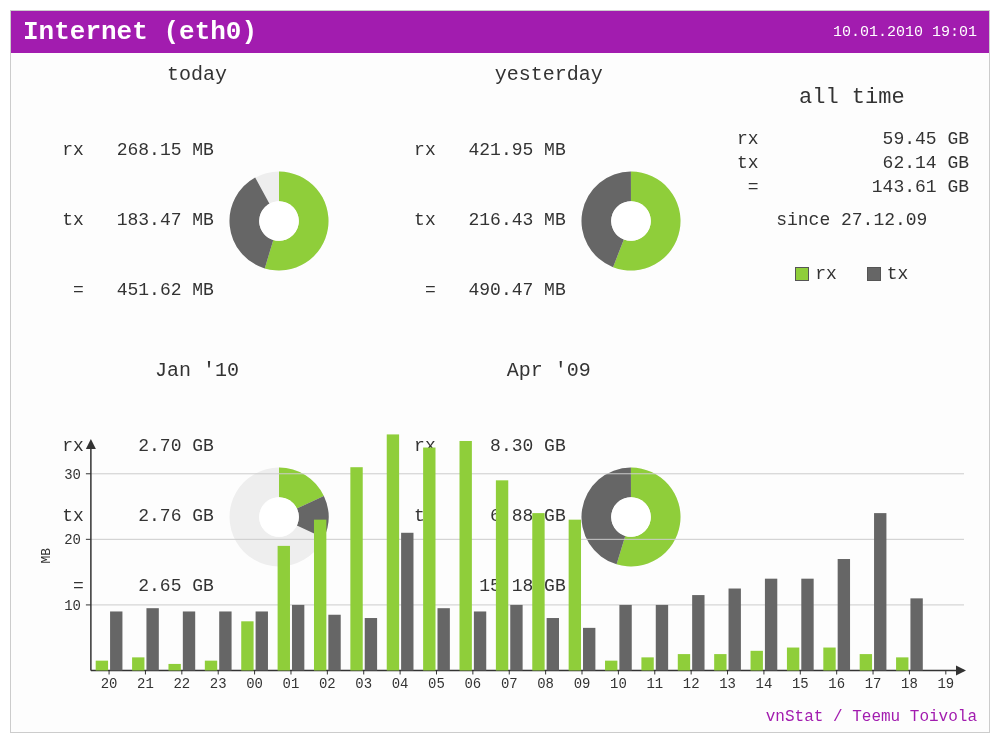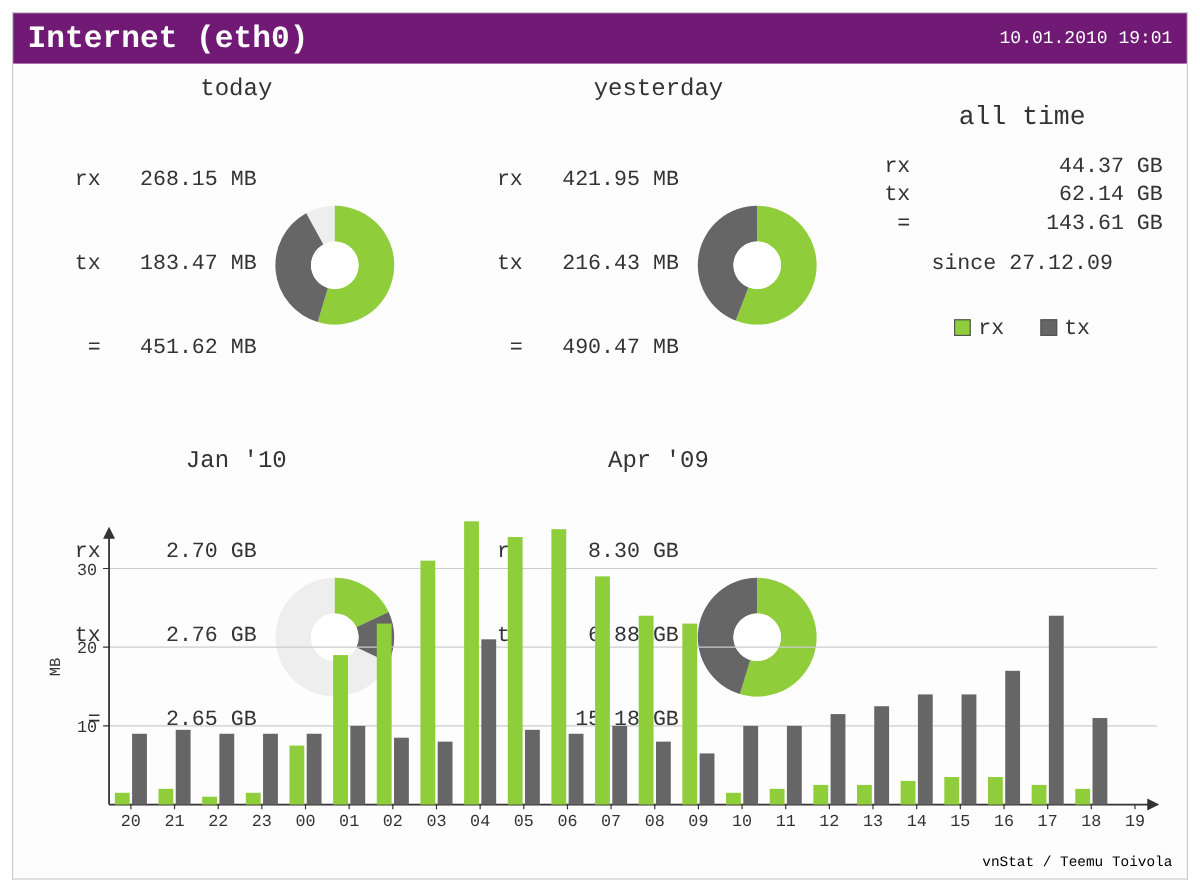--- a/index.html
+++ b/index.html
@@ -11,21 +11,21 @@
     color: #333;
   }
   .frame {
     width: 980px;
     height: 723px;
     border: 1px solid #ccc;
     background: #fdfdfd;
     position: relative;
   }
   .header {
-    background: #701a75;
+    background: #a21caf;
     color: #fff;
     padding: 6px 12px;
     display: flex;
     justify-content: space-between;
     align-items: center;
   }
   .header-title {
     font-size: 26px;
     font-weight: bold;
   }
@@ -33,21 +33,21 @@
     font-size: 15px;
   }
   .summary {
     display: flex;
     padding: 10px 20px 0 20px;
   }
   .col-left {
     width: 700px;
     display: grid;
     grid-template-columns: 1fr 1fr;
-    gap: 24px 20px;
+    gap: 10px 20px;
   }
   .panel {
     display: flex;
     flex-direction: column;
     align-items: center;
   }
   .panel-title {
     font-size: 20px;
     margin-bottom: 6px;
     font-family: "Courier New", monospace;
@@ -103,22 +103,22 @@
     position: absolute;
     left: 25px;
     right: 15px;
     top: 420px;
     bottom: 30px;
   }
   .footer {
     position: absolute;
     right: 12px;
     bottom: 6px;
-    color: #000000;
-    font-size: 12px;
+    color: #a21caf;
+    font-size: 16px;
   }
 </style>
 </head>
 <body>
 
 <div class="frame">
 
   <div class="header">
     <span class="header-title">Internet (eth0)</span>
     <span class="header-time">10.01.2010 19:01</span>
@@ -194,21 +194,21 @@
             </svg>
         </div>
       </div>
 
     </div>
 
     <div class="col-right">
       <div class="alltime-title">all time</div>
       <div class="stats-row">
           <span class="stats-label">rx</span>
-          <span class="stats-value">44.37 GB</span>
+          <span class="stats-value">59.45 GB</span>
         </div>
       <div class="stats-row">
           <span class="stats-label">tx</span>
           <span class="stats-value">62.14 GB</span>
         </div>
       <div class="stats-row">
           <span class="stats-label"> =</span>
           <span class="stats-value">143.61 GB</span>
         </div>
       <div class="since">since 27.12.09</div>

